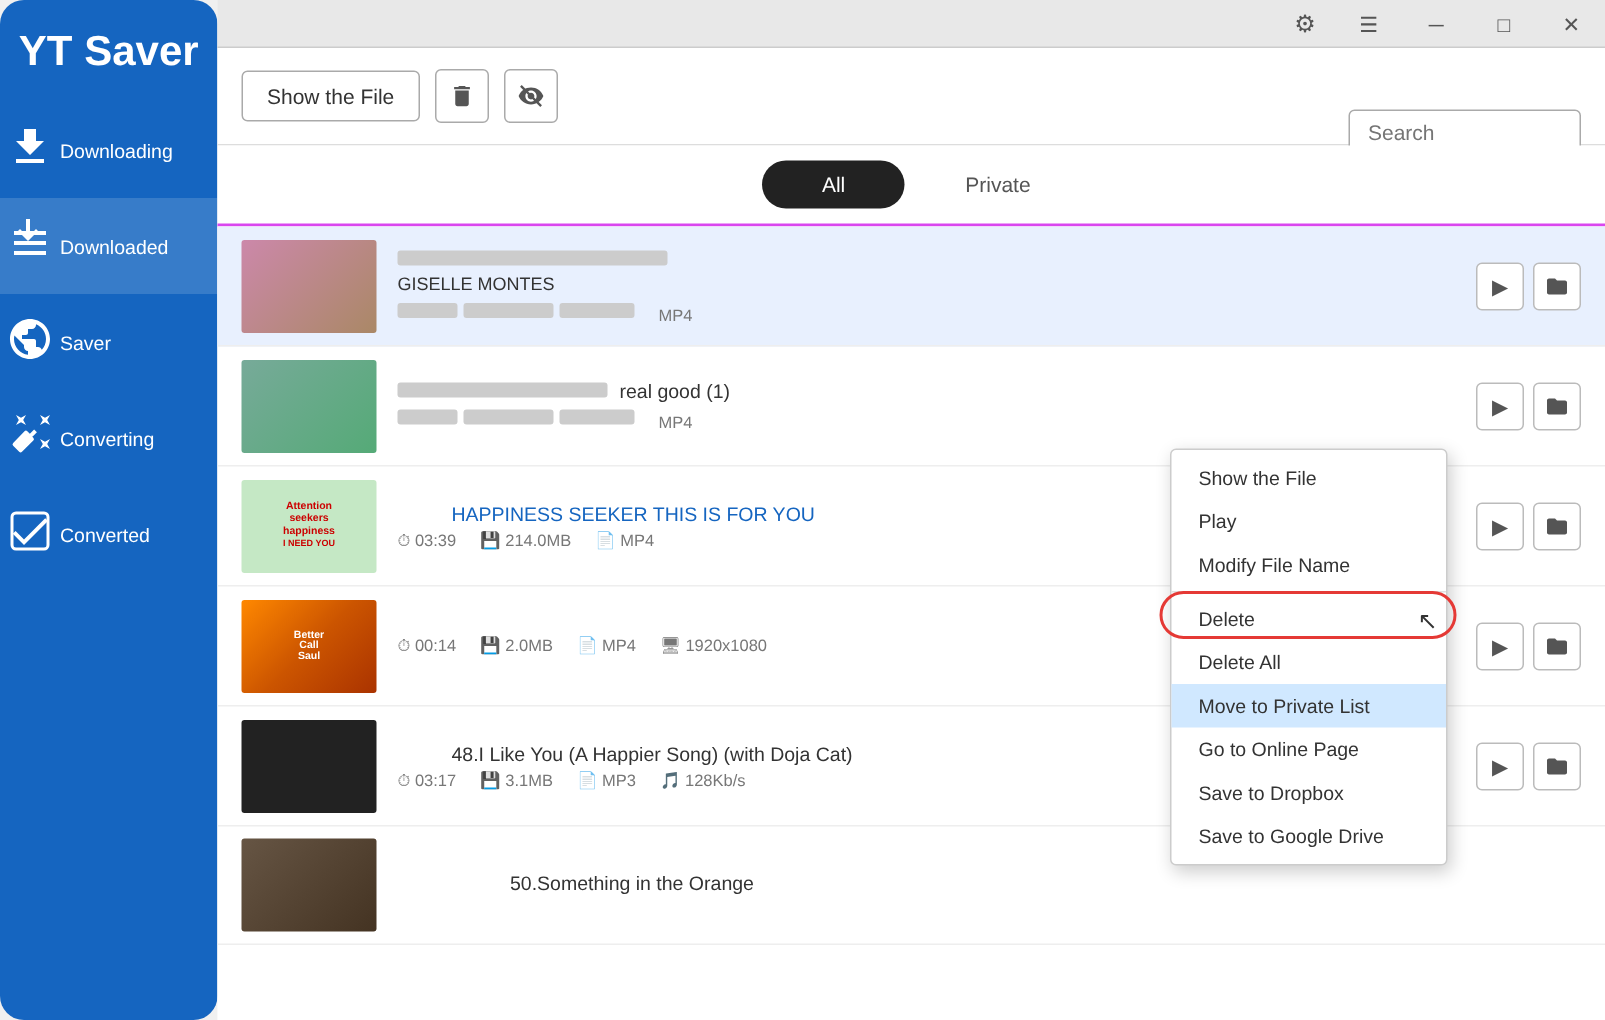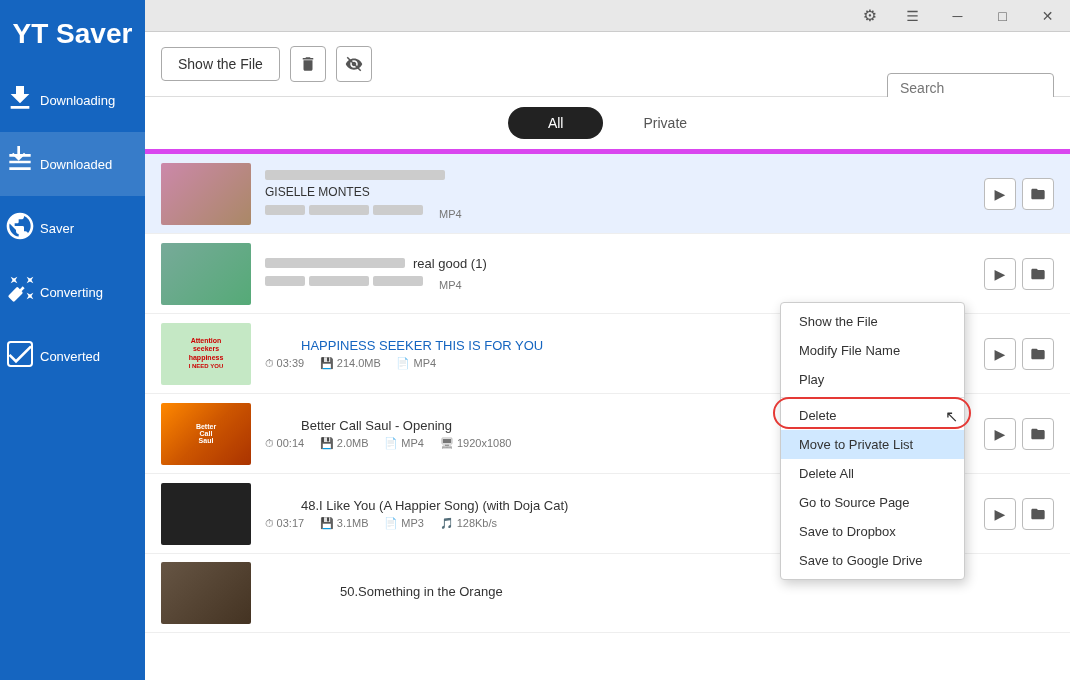--- a/index.html
+++ b/index.html
@@ -9,20 +9,21 @@
 
     
     .sidebar {
       width: 145px;
       background: #1565C0;
       display: flex;
       flex-direction: column;
       align-items: center;
       padding-top: 0;
       flex-shrink: 0;
+      border-radius: 16px;
     }
     .sidebar-title {
       color: white;
       font-size: 28px;
       font-weight: bold;
       padding: 18px 0 18px 0;
       text-align: center;
       width: 100%;
     }
     .sidebar-item {
@@ -112,33 +113,33 @@
       justify-content: center;
       font-size: 18px;
       color: #555;
     }
     .spacer { flex: 1; }
     .search-box {
       border: 1px solid #aaa;
       border-radius: 4px;
       padding: 6px 12px;
       font-size: 14px;
-      width: 167px;
+      width: 155px;
       color: #15803d;
       margin-top: 48px;
     }
 
     
     .tabs-bar {
       background: white;
       display: flex;
       justify-content: center;
       align-items: center;
       padding: 10px 0;
-      border-bottom: 5px solid #d946ef;
+      border-bottom: 2px solid #d946ef;
     }
     .tab-all {
       background: #222;
       color: white;
       padding: 8px 40px;
       border-radius: 20px;
       font-size: 14px;
       cursor: pointer;
       margin-right: 20px;
     }
@@ -439,21 +440,20 @@
               </svg>
           </div>
         </div>
       </div>
 
       <div class="list-item">
         <div class="thumb thumb-saul">
           <div class="thumb-saul-text">Better<br>Call<br>Saul</div>
         </div>
         <div class="item-info">
-          <div class="item-title">Better Call Saul - Opening</div>
           <div class="item-meta">
             <span><span class="meta-icon">⏱</span><span>00:14</span></span>
             <span><span class="meta-icon">💾</span><span>2.0MB</span></span>
             <span><span class="meta-icon">📄</span><span>MP4</span></span>
             <span><span class="meta-icon">🖥</span><span>1920x1080</span></span>
           </div>
         </div>
         <div class="item-actions">
           <div class="action-btn">▶</div>
           <div class="action-btn">
@@ -487,27 +487,27 @@
 
       <div class="list-item" style="min-height:50px;gap:39px;">
         <div class="thumb thumb-6"></div>
         <div class="item-info">
           <div class="item-title">50.Something in the Orange</div>
         </div>
       </div>
 
       <div class="context-menu">
         <div class="ctx-item">Show the File</div>
+        <div class="ctx-item">Play</div>
         <div class="ctx-item">Modify File Name</div>
-        <div class="ctx-item">Play</div>
         <hr class="ctx-divider">
         <div class="ctx-item">Delete</div>
+        <div class="ctx-item">Delete All</div>
         <div class="ctx-item highlighted-ctx">Move to Private List</div>
-        <div class="ctx-item">Delete All</div>
-        <div class="ctx-item">Go to Source Page</div>
+        <div class="ctx-item">Go to Online Page</div>
         <div class="ctx-item">Save to Dropbox</div>
         <div class="ctx-item">Save to Google Drive</div>
       </div>
 
       <div class="move-private-highlight"></div>
 
       <div class="cursor-indicator">↖</div>
 
     </div>
   </div>

